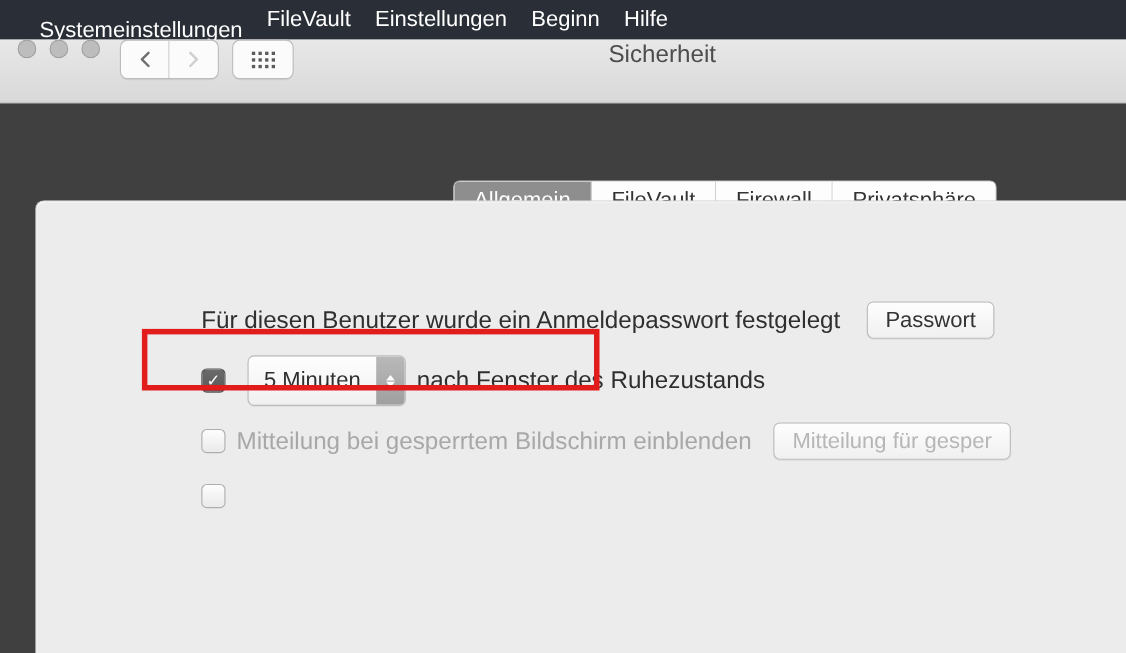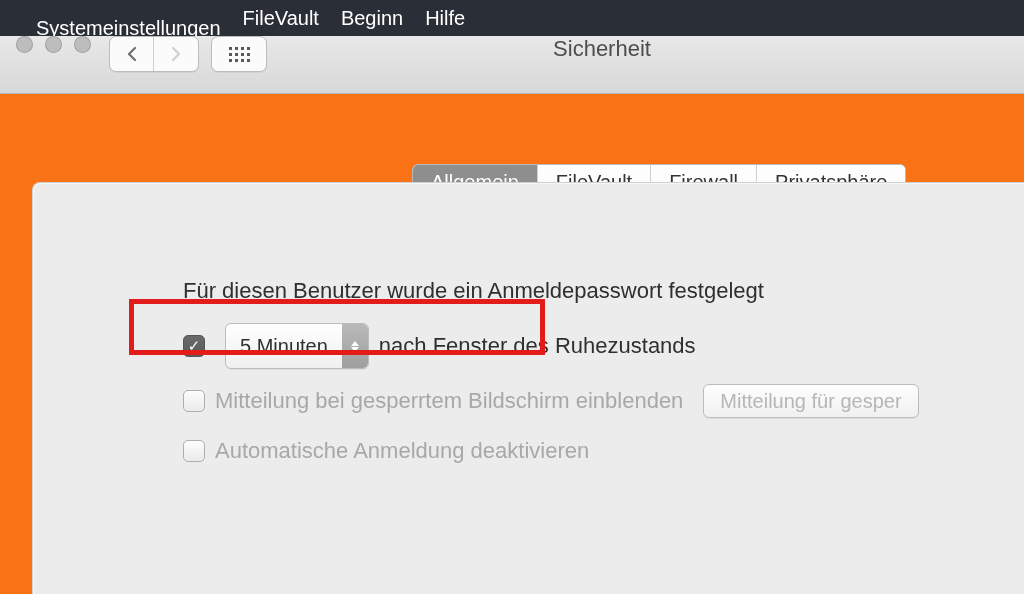--- a/index.html
+++ b/index.html
@@ -79,21 +79,21 @@
     .grid-icon i { display:block; width:3px; height:3px; background:#5a5a5a; }
     .win-title {
       position: absolute;
       left: 50%; transform: translateX(-50%);
       font-size: 22px;
       color: #4d4d4d;
       margin-left: 90px;
     }
     
     .body-area {
-      background: #f97316;
+      background: #404040;
       padding-top: 75px;
       height: calc(100% - 36px - 58px);
       position: relative;
     }
     
     .tabs {
       display: flex;
       position: absolute;
       top: 70px;
       left: 412px;
@@ -207,20 +207,21 @@
       pointer-events: none;
     }
   </style>
 </head>
 <body>
 
 <div class="menubar">
   <span class="apple-logo"></span>
   <span class="app-name">Systemeinstellungen</span>
   <span>FileVault</span>
+  <span>Einstellungen</span>
   <span>Beginn</span>
   <span>Hilfe</span>
 </div>
 
 <div class="toolbar">
   <div class="traffic">
     <div class="dot"></div>
     <div class="dot"></div>
     <div class="dot"></div>
   </div>
@@ -263,41 +264,41 @@
     <div class="tab">Firewall</div>
     <div class="tab">Privatsphäre</div>
   </div>
 
   <div class="panel">
     <div class="content">
 
       <div class="row">
         <span>Für diesen Benutzer wurde ein Anmeldepasswort festgelegt</span>
         <span style="width:24px;"></span>
+        <span class="btn">Passwort</span>
       </div>
 
       <div class="row" style="position:relative; margin-top:10px;">
         <span class="checkbox checked">✓</span>
         <span class="select">
           <span class="val">5 Minuten</span>
           <span class="handle"></span>
         </span>
         <span>nach Fenster des Ruhezustands</span>
       </div>
 
       <div class="row dim">
         <span class="checkbox"></span>
         <span>Mitteilung bei gesperrtem Bildschirm einblenden</span>
         <span style="width:20px;"></span>
         <span class="btn dim">Mitteilung für gesper</span>
       </div>
 
       <div class="row dim">
         <span class="checkbox"></span>
-        <span>Automatische Anmeldung deaktivieren</span>
       </div>
 
     </div>
 
     <div class="red-box" style="top:116px; left:96px; width:416px; height:56px;"></div>
   </div>
 
 </div>
 
 </body></html>

